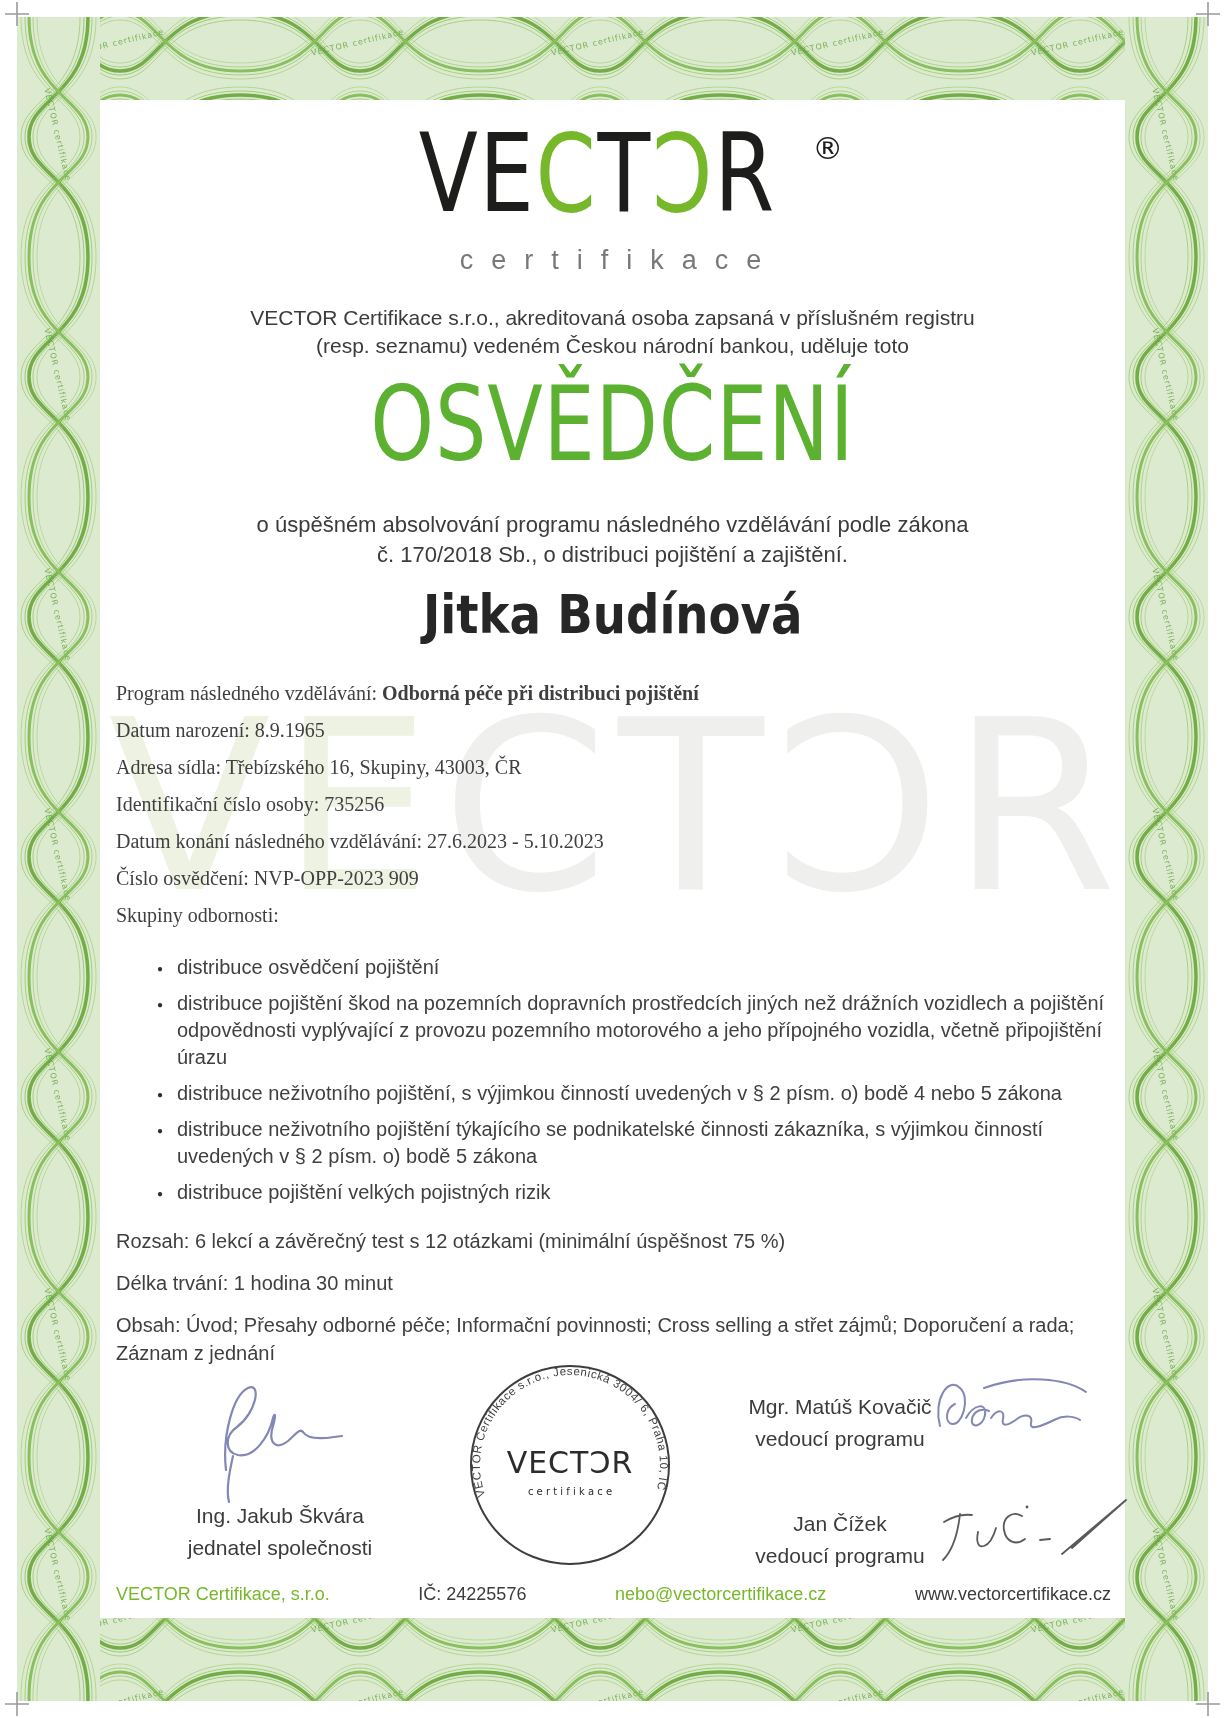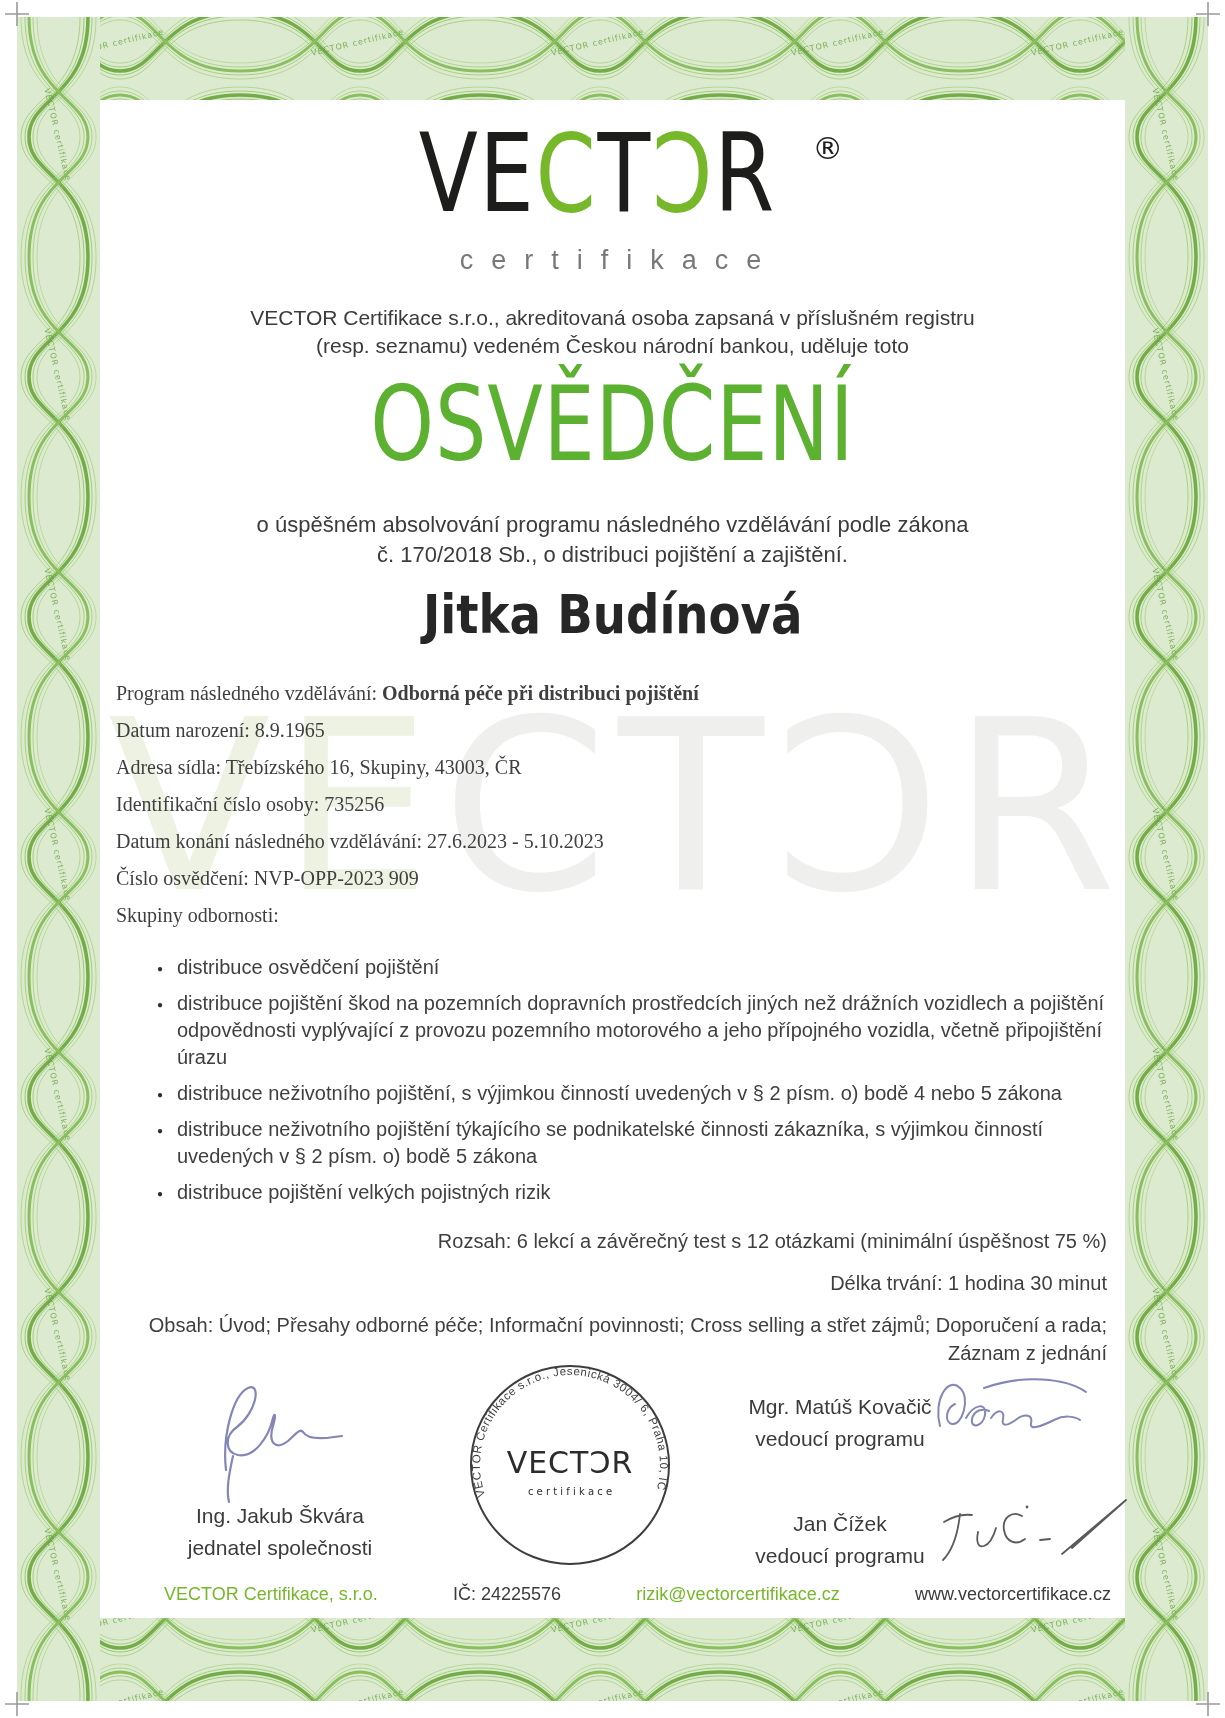--- a/index.html
+++ b/index.html
@@ -47,36 +47,36 @@
   .bold{font-weight:700;}
   #fields .groups-heading{margin-top:1px;}
 
   
   #bullets{top:856px;left:16px;right:14px;}
   #bullets ul{list-style:none;margin:0;padding:0 0 0 61px;font-size:20px;}
   #bullets li{position:relative;line-height:27px;margin-bottom:9px;}
   #bullets li::before{content:"●";position:absolute;left:-20px;top:1px;font-size:10px;color:#2f2f2f;}
 
   
-  #summary{top:1129px;left:16px;right:18px;font-size:20px;text-align:right;}
+  #summary{top:1129px;left:16px;right:18px;font-size:20px;}
   #summary p{margin:0 0 14px 0;line-height:28px;}
 
   
   .sig-block{text-align:center;font-size:21px;line-height:32px;color:#3b3b3b;}
   #sig-left-name{left:40px;width:280px;top:1402px;}
   #sig-right-top{left:600px;width:280px;top:1293px;}
   #sig-right-bottom{left:600px;width:280px;top:1410px;}
   #sig-left-svg{left:92px;top:1280px;}
   #sig-rt-svg{left:828px;top:1268px;}
   #sig-rb-svg{left:828px;top:1392px;}
   #stamp{left:355px;top:1252px;}
 
   
   #footer{left:16px;right:14px;top:1486px;display:flex;justify-content:space-between;
-    align-items:baseline;font-size:18px;margin-left:48px;}
+    align-items:baseline;font-size:18px;}
   .green-text{color:#76b82a;}
   .dark-text{color:#3c3c3c;}
 </style>
 </head>
 <body>
 
 <svg class="frame" width="1225" height="1718" viewBox="0 0 1225 1718" aria-hidden="true">
   <defs>
     <pattern id="braid" width="240" height="83" patternUnits="userSpaceOnUse">
       <rect width="240" height="83" fill="#dcebcf"></rect>
@@ -224,17 +224,17 @@
       <path d="M94,26 C84,20 74,28 76,40 C78,52 88,56 97,49"></path>
       <circle cx="99" cy="17" r="1.4" fill="#5a5a5a" stroke="none"></circle>
       <path d="M112,50 L122,49"></path>
       <path d="M134,64 L198,10 M198,10 L144,58"></path>
     </g>
   </svg>
 
   <div id="footer" class="abs">
     <span class="green-text">VECTOR Certifikace, s.r.o.</span>
     <span class="dark-text">IČ: 24225576</span>
-    <span class="green-text">rizik@vectorcertifikace.cz</span>
+    <span class="green-text">nebo@vectorcertifikace.cz</span>
     <span class="dark-text">www.vectorcertifikace.cz</span>
   </div>
 
 </div>
 
 </body></html>

